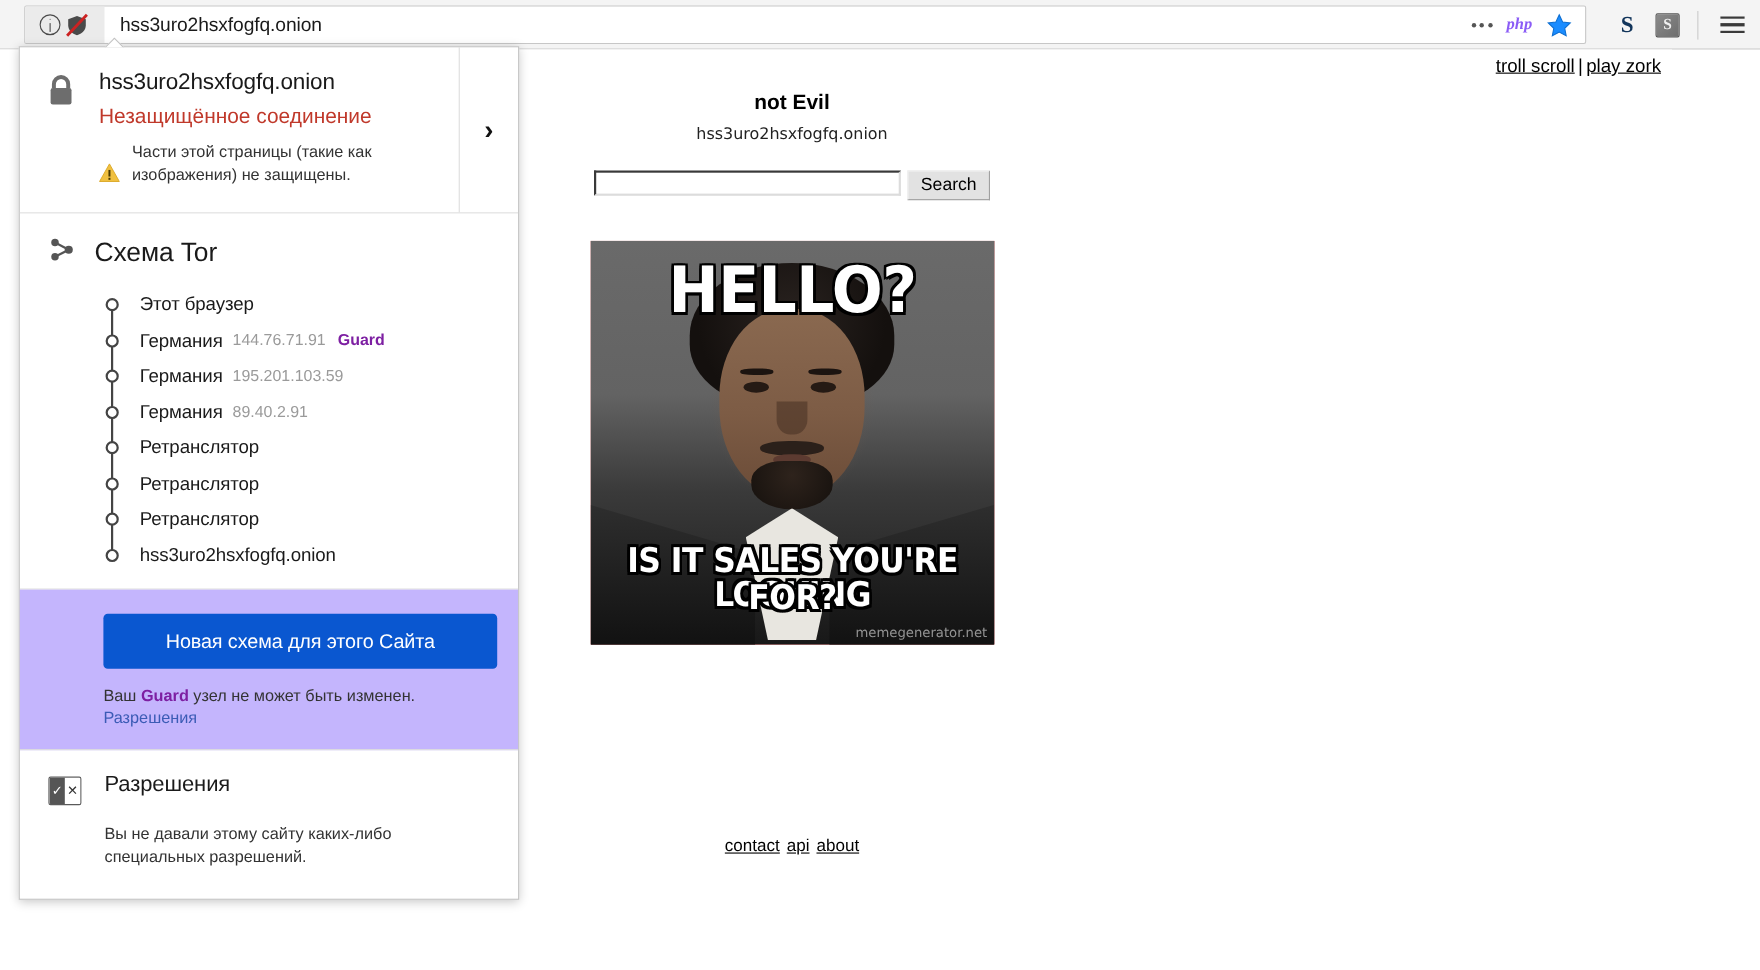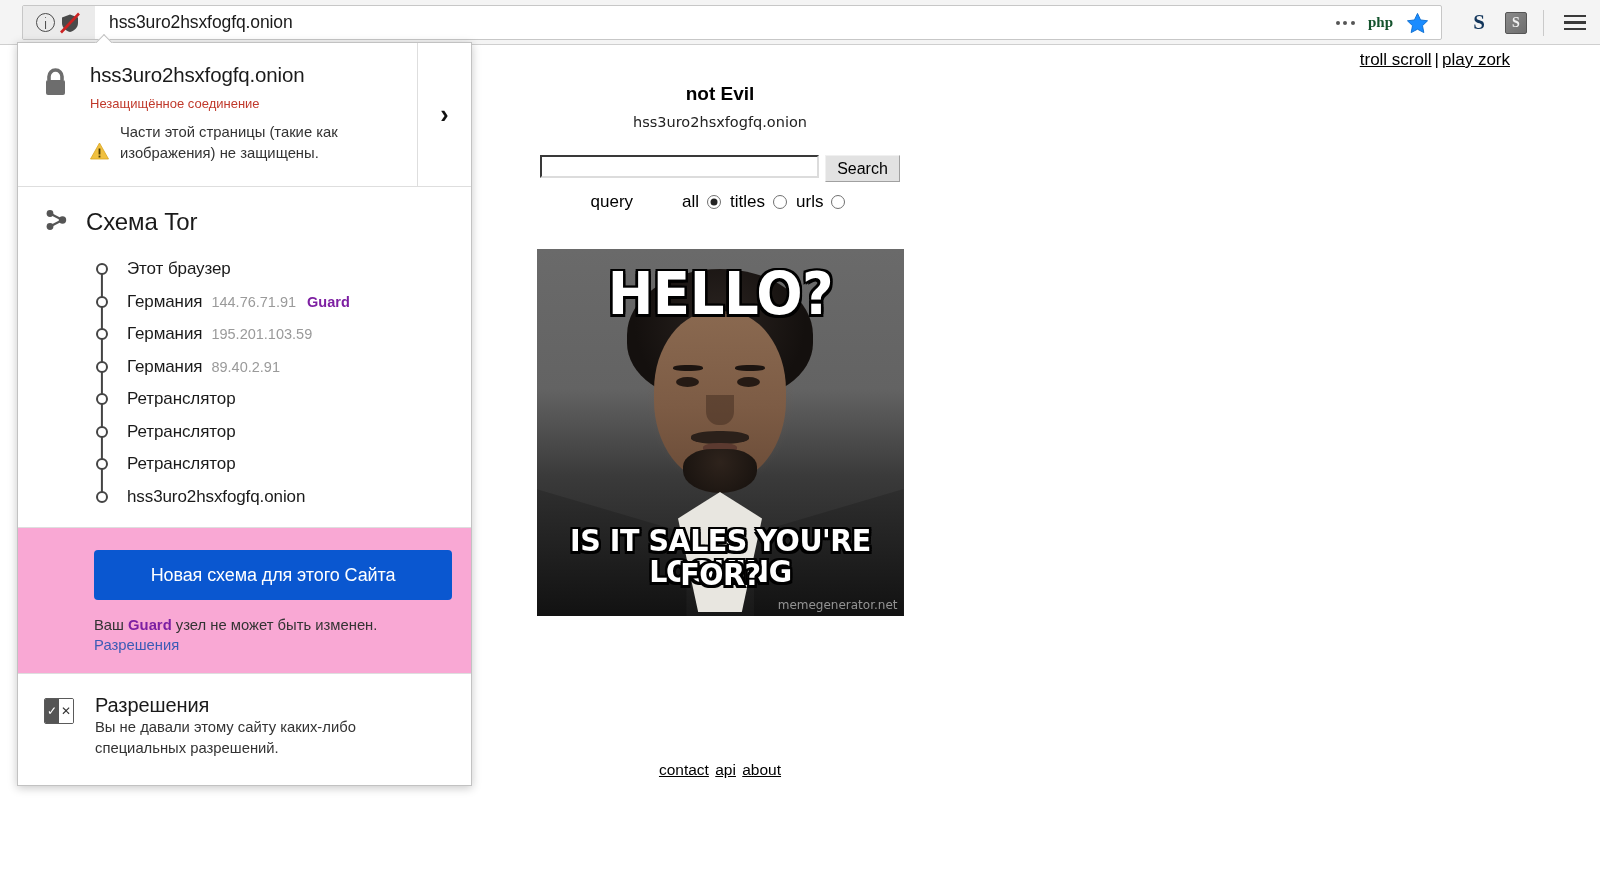--- a/index.html
+++ b/index.html
@@ -60,22 +60,22 @@
     white-space: nowrap; overflow: hidden;
   }
   #urlbar-actions {
     display: flex; align-items: center; gap: 13px;
     padding-right: 12px;
   }
   #dots-icon { display: flex; gap: 3.5px; align-items: center; }
   #dots-icon i { width: 4px; height: 4px; border-radius: 50%; background: #555; display: block; }
   #php-icon {
     font-family: "Liberation Serif", serif;
-    font-size: 15px; font-weight: bold;
-    color: #14532d;
+    font-style: italic; font-size: 15px; font-weight: bold;
+    color: #8b5cf6;
   }
   #star-icon svg { display: block; }
   #chrome-right {
     position: absolute; right: 10px; top: 0; height: 45px;
     display: flex; align-items: center; gap: 16px;
   }
   #ext-s-letter {
     font-size: 21px; font-weight: bold; color: #12355b;
     font-family: "Liberation Serif", serif;
     padding: 0 4px; cursor: pointer;
@@ -123,21 +123,21 @@
     cursor: pointer;
   }
   #security-main { flex: 1; display: flex; padding: 20px 0 22px 24px; }
   #lock-icon { width: 30px; flex-shrink: 0; padding-top: 4px; }
   #security-text { padding-left: 18px; }
   #popup-host {
     font-size: 20.5px; color: #1a1a1a;
     letter-spacing: -0.15px; margin-bottom: 9px;
   }
   #popup-conn-status {
-    font-size: 13px; color: #c0392b;
+    font-size: 19px; color: #c0392b;
     margin-bottom: 11px;
   }
   #popup-mixed {
     display: flex; gap: 11px; align-items: flex-end;
   }
   #popup-mixed-text {
     font-size: 14.8px; color: #333; line-height: 1.42;
     max-width: 280px;
   }
   #security-chevron {
@@ -192,21 +192,21 @@
   }
   .node-guard {
     font-size: 14.5px; color: #7d1fa2;
     font-weight: bold; margin-left: 11px;
   }
 
   
   #new-circuit-section {
     padding: 22px 26px 20px 76px;
     border-bottom: 1px solid #dedede;
-    background: #f9a8d4;
+    background: #c4b5fd;
   }
   #new-circuit-btn {
     display: block; width: 358px; height: 50px;
     background: #0a57d0;
     color: #ffffff;
     border: none; border-radius: 4px;
     font-size: 18px;
     font-family: "Liberation Sans", sans-serif;
     cursor: pointer;
     letter-spacing: -0.1px;
@@ -236,21 +236,21 @@
     align-items: center; justify-content: center;
   }
   #perm-icon .half-x {
     width: 50%; background: #fff; color: #333;
     font-size: 12px; display: flex;
     align-items: center; justify-content: center;
   }
   #perm-text { padding-left: 21px; }
   #perm-title { font-size: 20px; color: #1a1a1a; letter-spacing: -0.1px; }
   #perm-desc {
-    margin-top: 0; font-size: 14.8px;
+    margin-top: 24px; font-size: 14.8px;
     color: #333; line-height: 1.42; max-width: 300px;
   }
 
   
   #page { position: absolute; top: 45px; left: 0; width: 1520px; height: 837px; background: #fff; }
   #top-links {
     position: absolute; right: 10px; top: 5px;
     font-size: 17px; color: #000;
   }
   #top-links a { color: #000; text-decoration: underline; cursor: pointer; }
@@ -600,29 +600,20 @@
 
   <div id="site-wrap">
     <div id="site-title">not Evil</div>
     <div id="site-sub">hss3uro2hsxfogfq.onion</div>
 
     <div id="search-form">
       <input id="search-input" type="text" value="" style="">
       <button id="search-btn">Search</button>
     </div>
 
-    <div id="radio-row">
-      <span class="qlabel">query</span>
-      <span class="rlabel">all</span>
-      <span class="radio checked"></span>
-      <span class="rlabel">titles</span>
-      <span class="radio"></span>
-      <span class="rlabel">urls</span>
-      <span class="radio"></span>
-    </div>
 
     <div id="meme">
       <div id="meme-bg"></div>
       <div id="meme-hair"></div>
       <div id="meme-face"></div>
       <div class="brow" id="brow-l"></div>
       <div class="brow" id="brow-r"></div>
       <div class="eye" id="eye-l"></div>
       <div class="eye" id="eye-r"></div>
       <div id="nose"></div>

